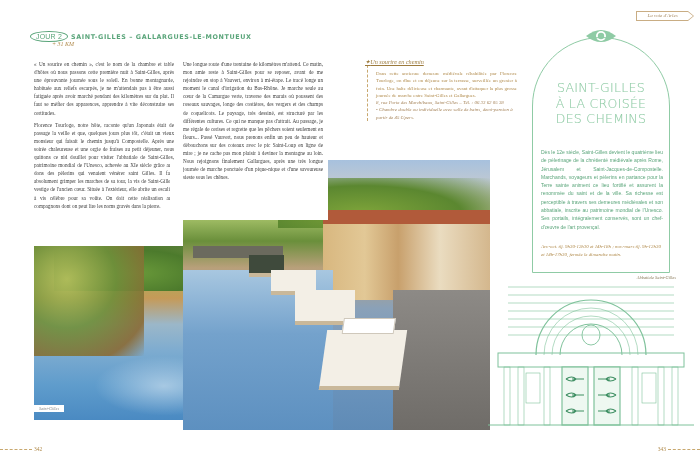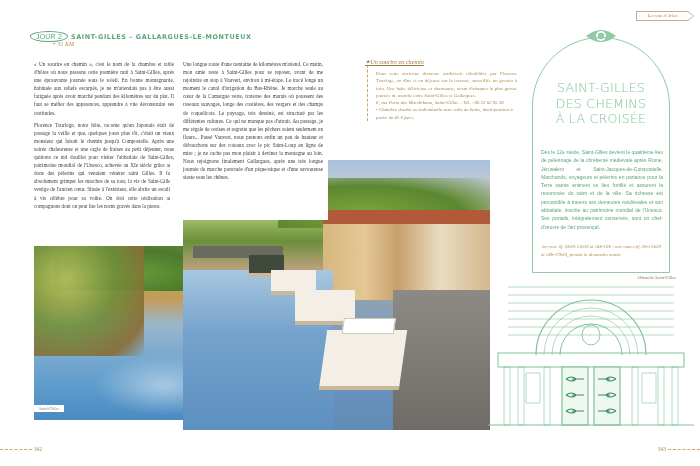--- a/index.html
+++ b/index.html
@@ -142,22 +142,22 @@
   </div>
 
   <svg class="eye-ornament" viewBox="0 0 32 18">
     <path d="M1 9 Q16 -3 31 9 Q16 21 1 9Z" fill="#8fcba5"></path>
     <circle cx="16" cy="9" r="5" fill="#fff"></circle>
     <circle cx="16" cy="9" r="3.2" fill="#8fcba5"></circle>
   </svg>
   <div class="arch-box"></div>
   <div class="arch-title">
     <div>SAINT-GILLES</div>
+    <div>À LA CROISÉE</div>
     <div>DES CHEMINS</div>
-    <div>À LA CROISÉE</div>
   </div>
   <div class="arch-text">Dès le 12e siècle, Saint-Gilles devient le quatrième lieu de pèlerinage de la chrétienté médiévale après Rome, Jérusalem et Saint-Jacques-de-Compostelle. Marchands, voyageurs et pèlerins en partance pour la Terre sainte animent ce lieu fortifié et assurent la renommée du saint et de la ville. Sa richesse est perceptible à travers ses demeures médiévales et son abbatiale, inscrite au patrimoine mondial de l'Unesco. Ses portails, intégralement conservés, sont un chef-d'œuvre de l'art provençal.</div>
   <div class="arch-hours">Avr.-oct. tlj. 9h30-12h30 et 14h-18h ; nov.-mars tlj. 9h-12h30 et 14h-17h30, fermée le dimanche matin.</div>
 
   <div class="drawing-caption">Abbatiale Saint-Gilles</div>
   <svg class="drawing" viewBox="0 0 206 148">
     <g stroke="#7fc29b" stroke-width="0.6" fill="none">
 
       <g>
         <line x1="20" y1="4" x2="186" y2="4"></line>

